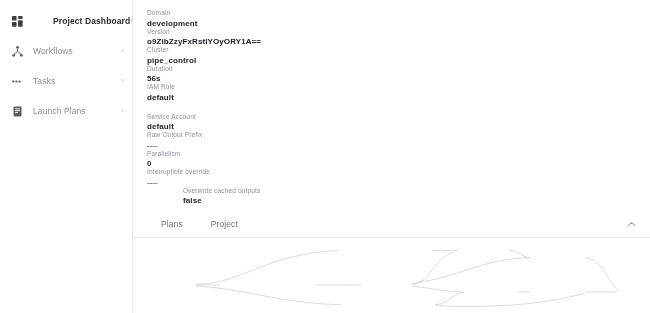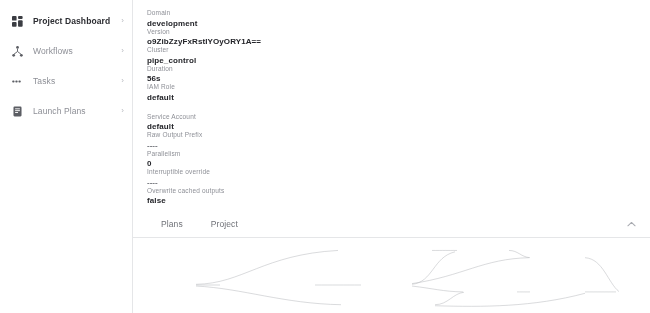--- a/index.html
+++ b/index.html
@@ -26,21 +26,21 @@
   }
   .nav-icon {
     width: 13px; height: 13px;
     display: flex; align-items: center; justify-content: center;
     flex: 0 0 13px; margin-right: 9px;
   }
   .nav-label {
     font-size: 8.5px; color: #8d8f96;
     white-space: nowrap; letter-spacing: .1px;
   }
-  .nav-item.active .nav-label { color: #2c2d32; font-weight: bold; }
+  .nav-item.active .nav-label { color: #2c2d32; font-weight: bold; margin-left: 20px; }
   .nav-chevron {
     margin-left: auto; font-size: 8px; color: #b8bac0; line-height: 1;
   }
 
   
   .main { flex: 1; height: 313px; background: #fff; display: flex; flex-direction: column; }
 
   .meta-panel { padding: 9px 14px 6px 14px; background: #fff; }
   .meta-row { display: flex; align-items: flex-start; flex-direction: column; }
   .meta-row.row2 { margin-top: 11px; }
@@ -60,21 +60,21 @@
   .c-version  { width: 130px; }
   .c-cluster  { width: 73px; }
   .c-time     { width: 122px; }
   .c-duration { width: 46px; }
   .c-iam      { width: 40px; }
   
   .c-sa       { width: 73px; }
   .c-rop      { width: 86px; }
   .c-par      { width: 62px; }
   .c-int      { width: 94px; }
-  .c-owco     { width: 120px; }
+  .c-owco     { width: 120px; margin-left: 36px; }
 
   
   .tabs-bar {
     display: flex; align-items: center;
     border-bottom: 1px solid #e5e6e8;
     height: 27px; padding-left: 14px; padding-right: 10px;
     background: #fff;
   }
   .tab {
     position: relative; height: 27px;

